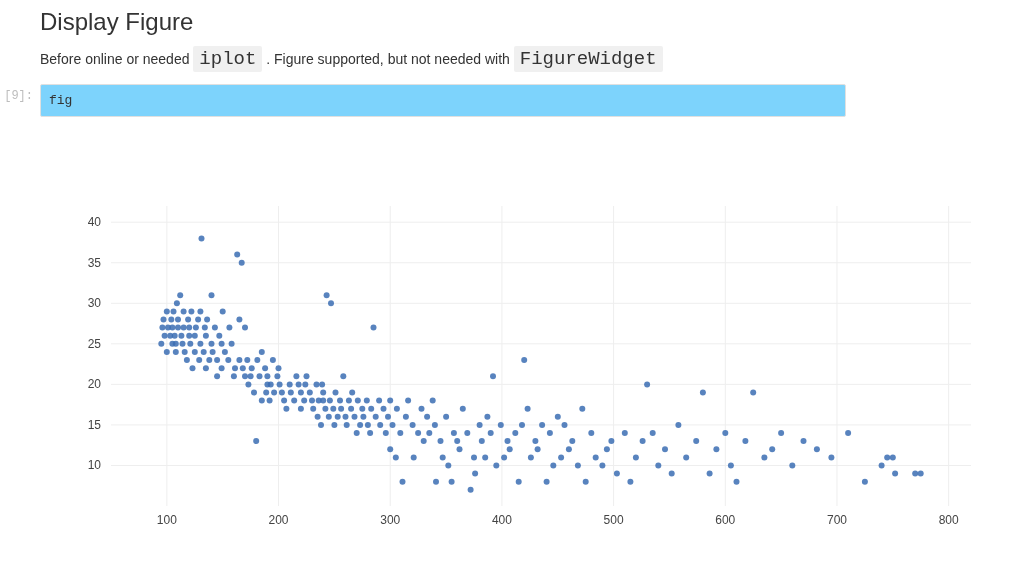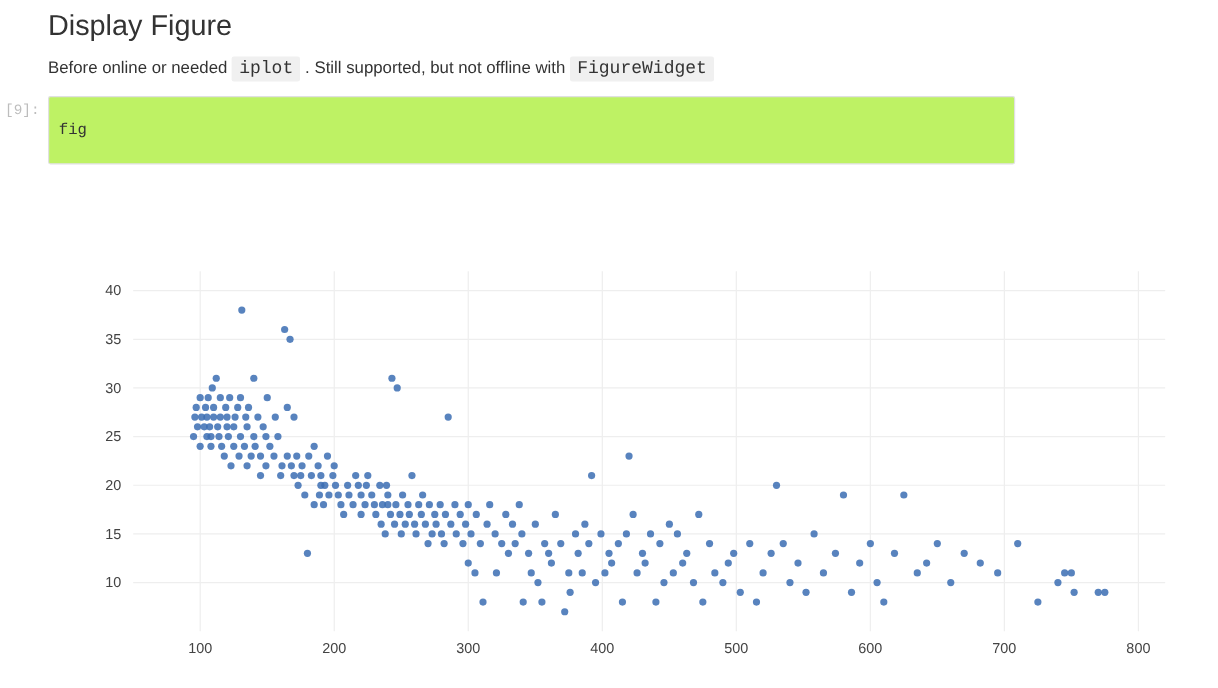--- a/index.html
+++ b/index.html
@@ -23,21 +23,21 @@
     margin: 8px 0 12px 0;
     color: #333;
   }
   .md-text {
     font-size: 14px;
     color: #333;
     margin-bottom: 14px;
   }
   code.inline {
     font-family: "SFMono-Regular", Consolas, "Liberation Mono", Menlo, monospace;
-    font-size: 15px;
+    font-size: 19px;
     background: #f0f0f0;
     padding: 2px 6px;
     border-radius: 2px;
     color: #333;
   }
   .code-row {
     display: flex;
     align-items: stretch;
   }
   .prompt {
@@ -47,24 +47,24 @@
     font-family: "SFMono-Regular", Consolas, "Liberation Mono", Menlo, monospace;
     font-size: 12px;
     color: #bdbdbd;
     padding: 5px 0 0 0;
     box-sizing: border-box;
     user-select: none;
   }
   .code-input {
     flex: 1;
     margin-left: 7px;
-    background: #bef264;
+    background: #7dd3fc;
     border: 1px solid #e0e0e0;
     border-radius: 2px;
-    padding: 20px 8px;
+    padding: 8px 8px;
     font-family: "SFMono-Regular", Consolas, "Liberation Mono", Menlo, monospace;
     font-size: 13px;
     color: #333;
     box-sizing: border-box;
   }
   .chart-wrap {
     margin: 18px 0 0 40px;
     width: 940px;
     height: 420px;
     position: relative;
@@ -98,21 +98,21 @@
 </head>
 <body>
 
 <div class="notebook">
 
   <div class="md-cell">
     <h2 class="title">Display Figure</h2>
     <div class="md-text">
       <span>Before online or needed </span>
       <code class="inline">iplot</code>
-      <span>. Still supported, but not offline with </span>
+      <span>. Figure supported, but not needed with </span>
       <code class="inline">FigureWidget</code>
     </div>
   </div>
 
   <div class="code-row">
     <div class="prompt">[9]:</div>
     <div class="code-input">
       <span>fig</span>
     </div>
   </div>

